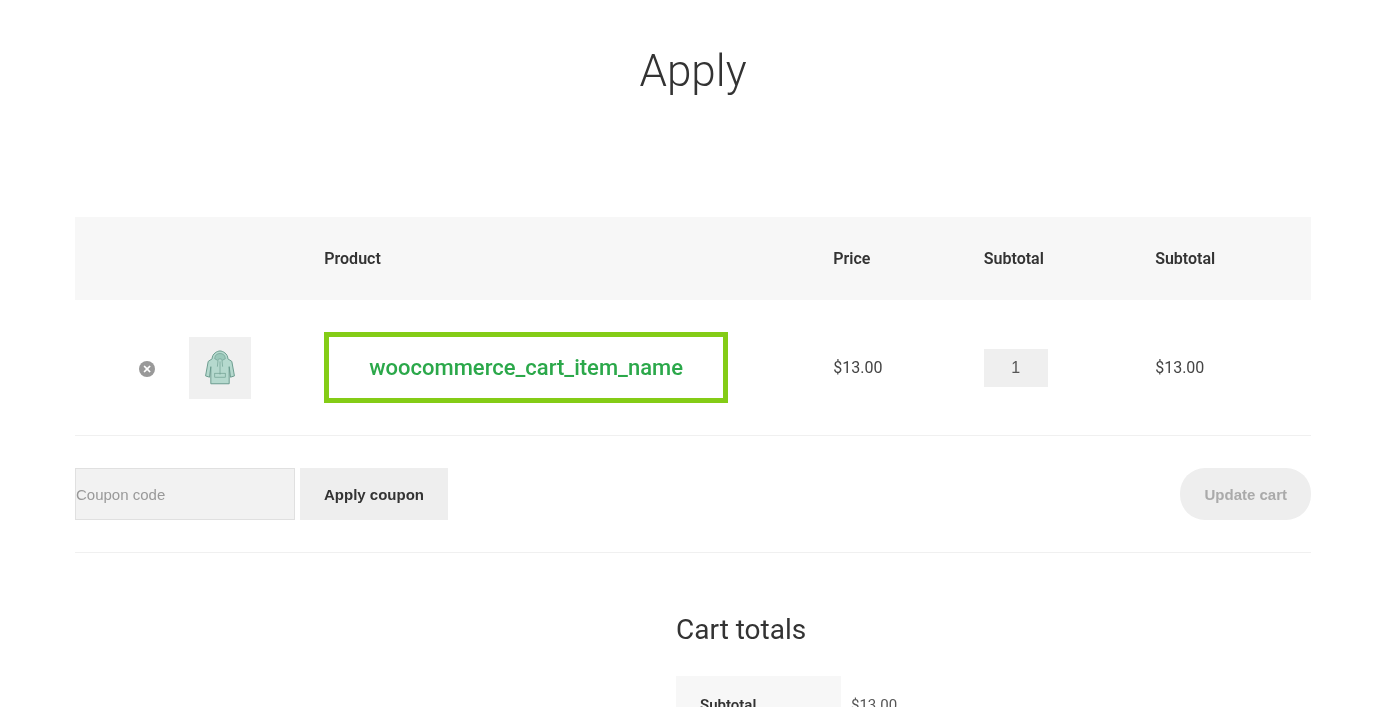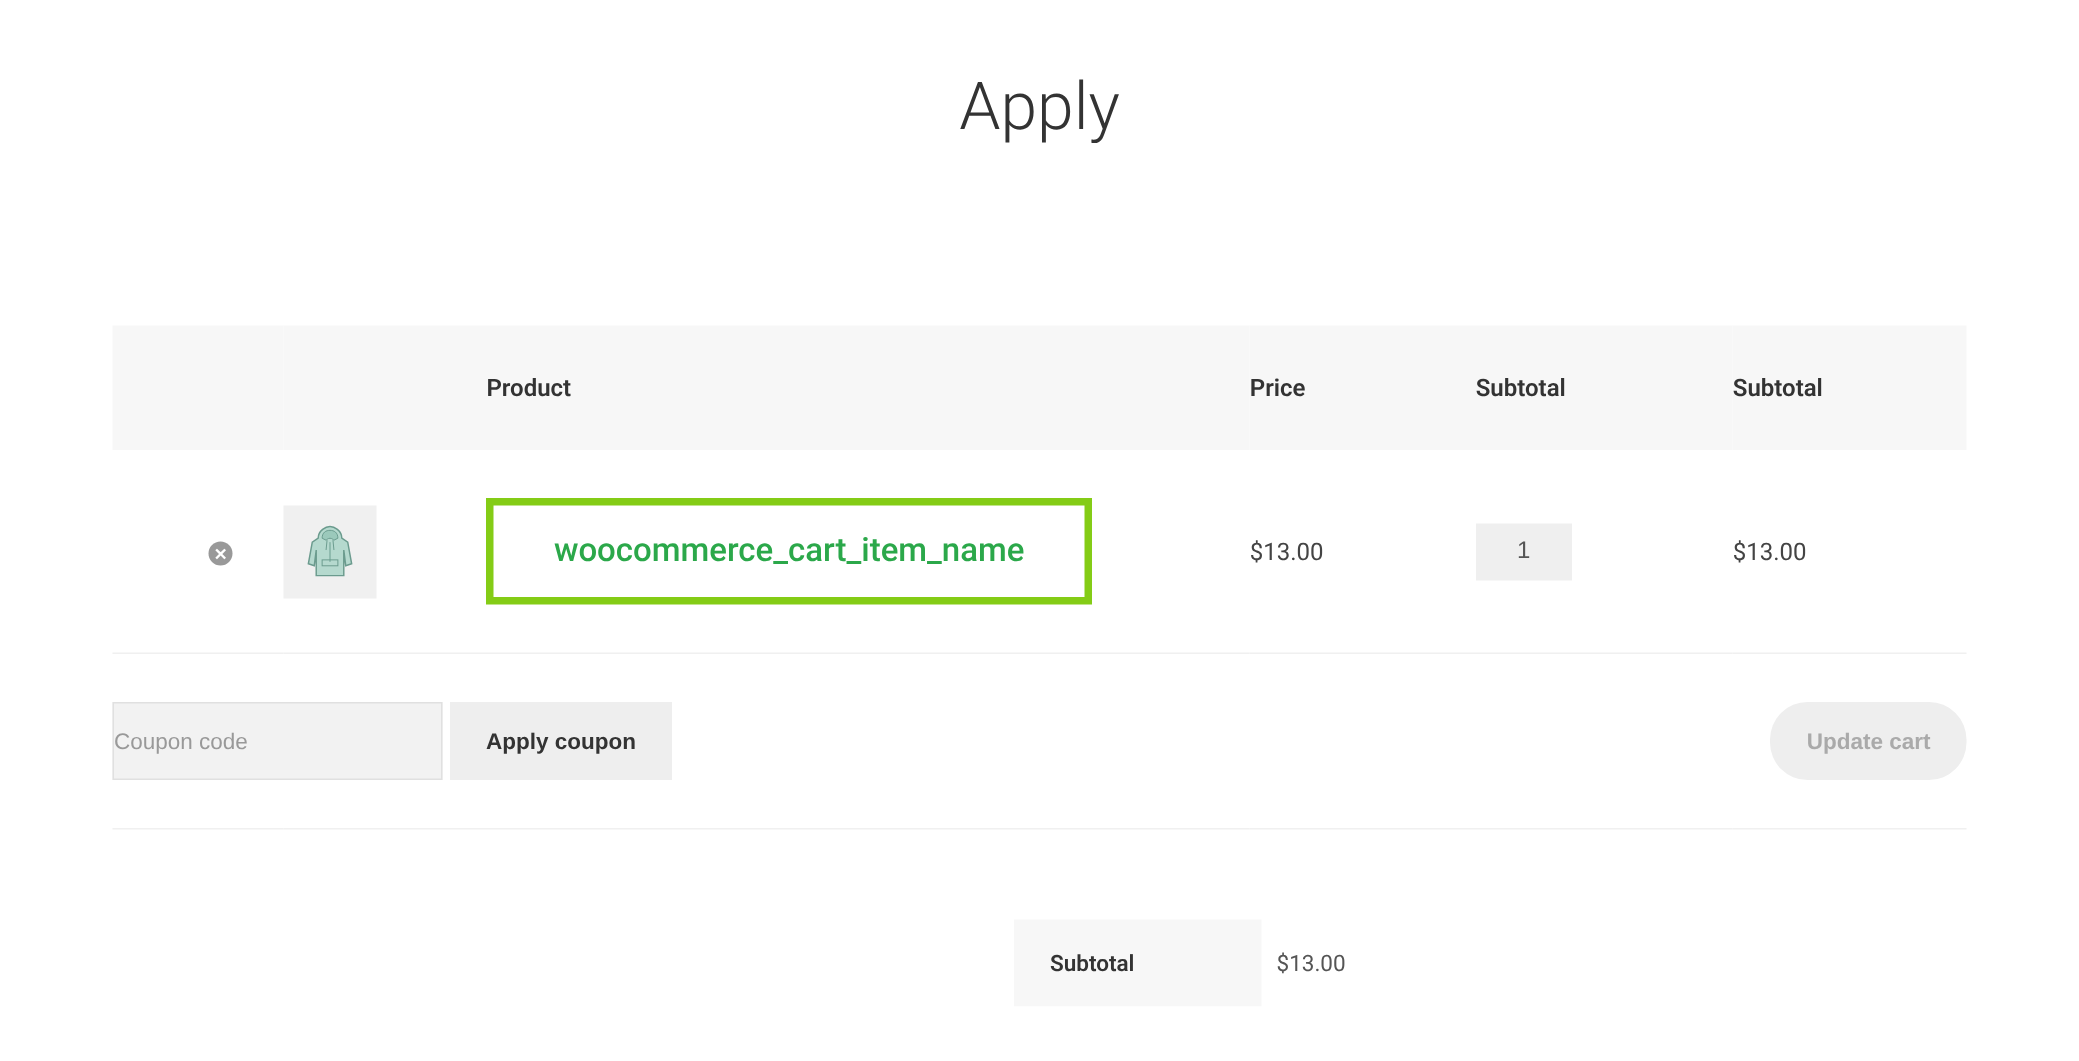--- a/index.html
+++ b/index.html
@@ -214,20 +214,21 @@
             <input class="coupon-input" type="text" placeholder="Coupon code" style="">
             <button class="btn apply">Apply coupon</button>
             <button class="btn update">Update cart</button>
           </div>
         </td>
       </tr>
     </tbody>
   </table>
 
   <div class="cart-totals">
+    <h2>Cart totals</h2>
     <table class="totals-table">
       <tbody>
           <tr>
         <th>Subtotal</th>
         <td>$13.00</td>
       </tr>
 
     </tbody>
       </table>
   </div>

